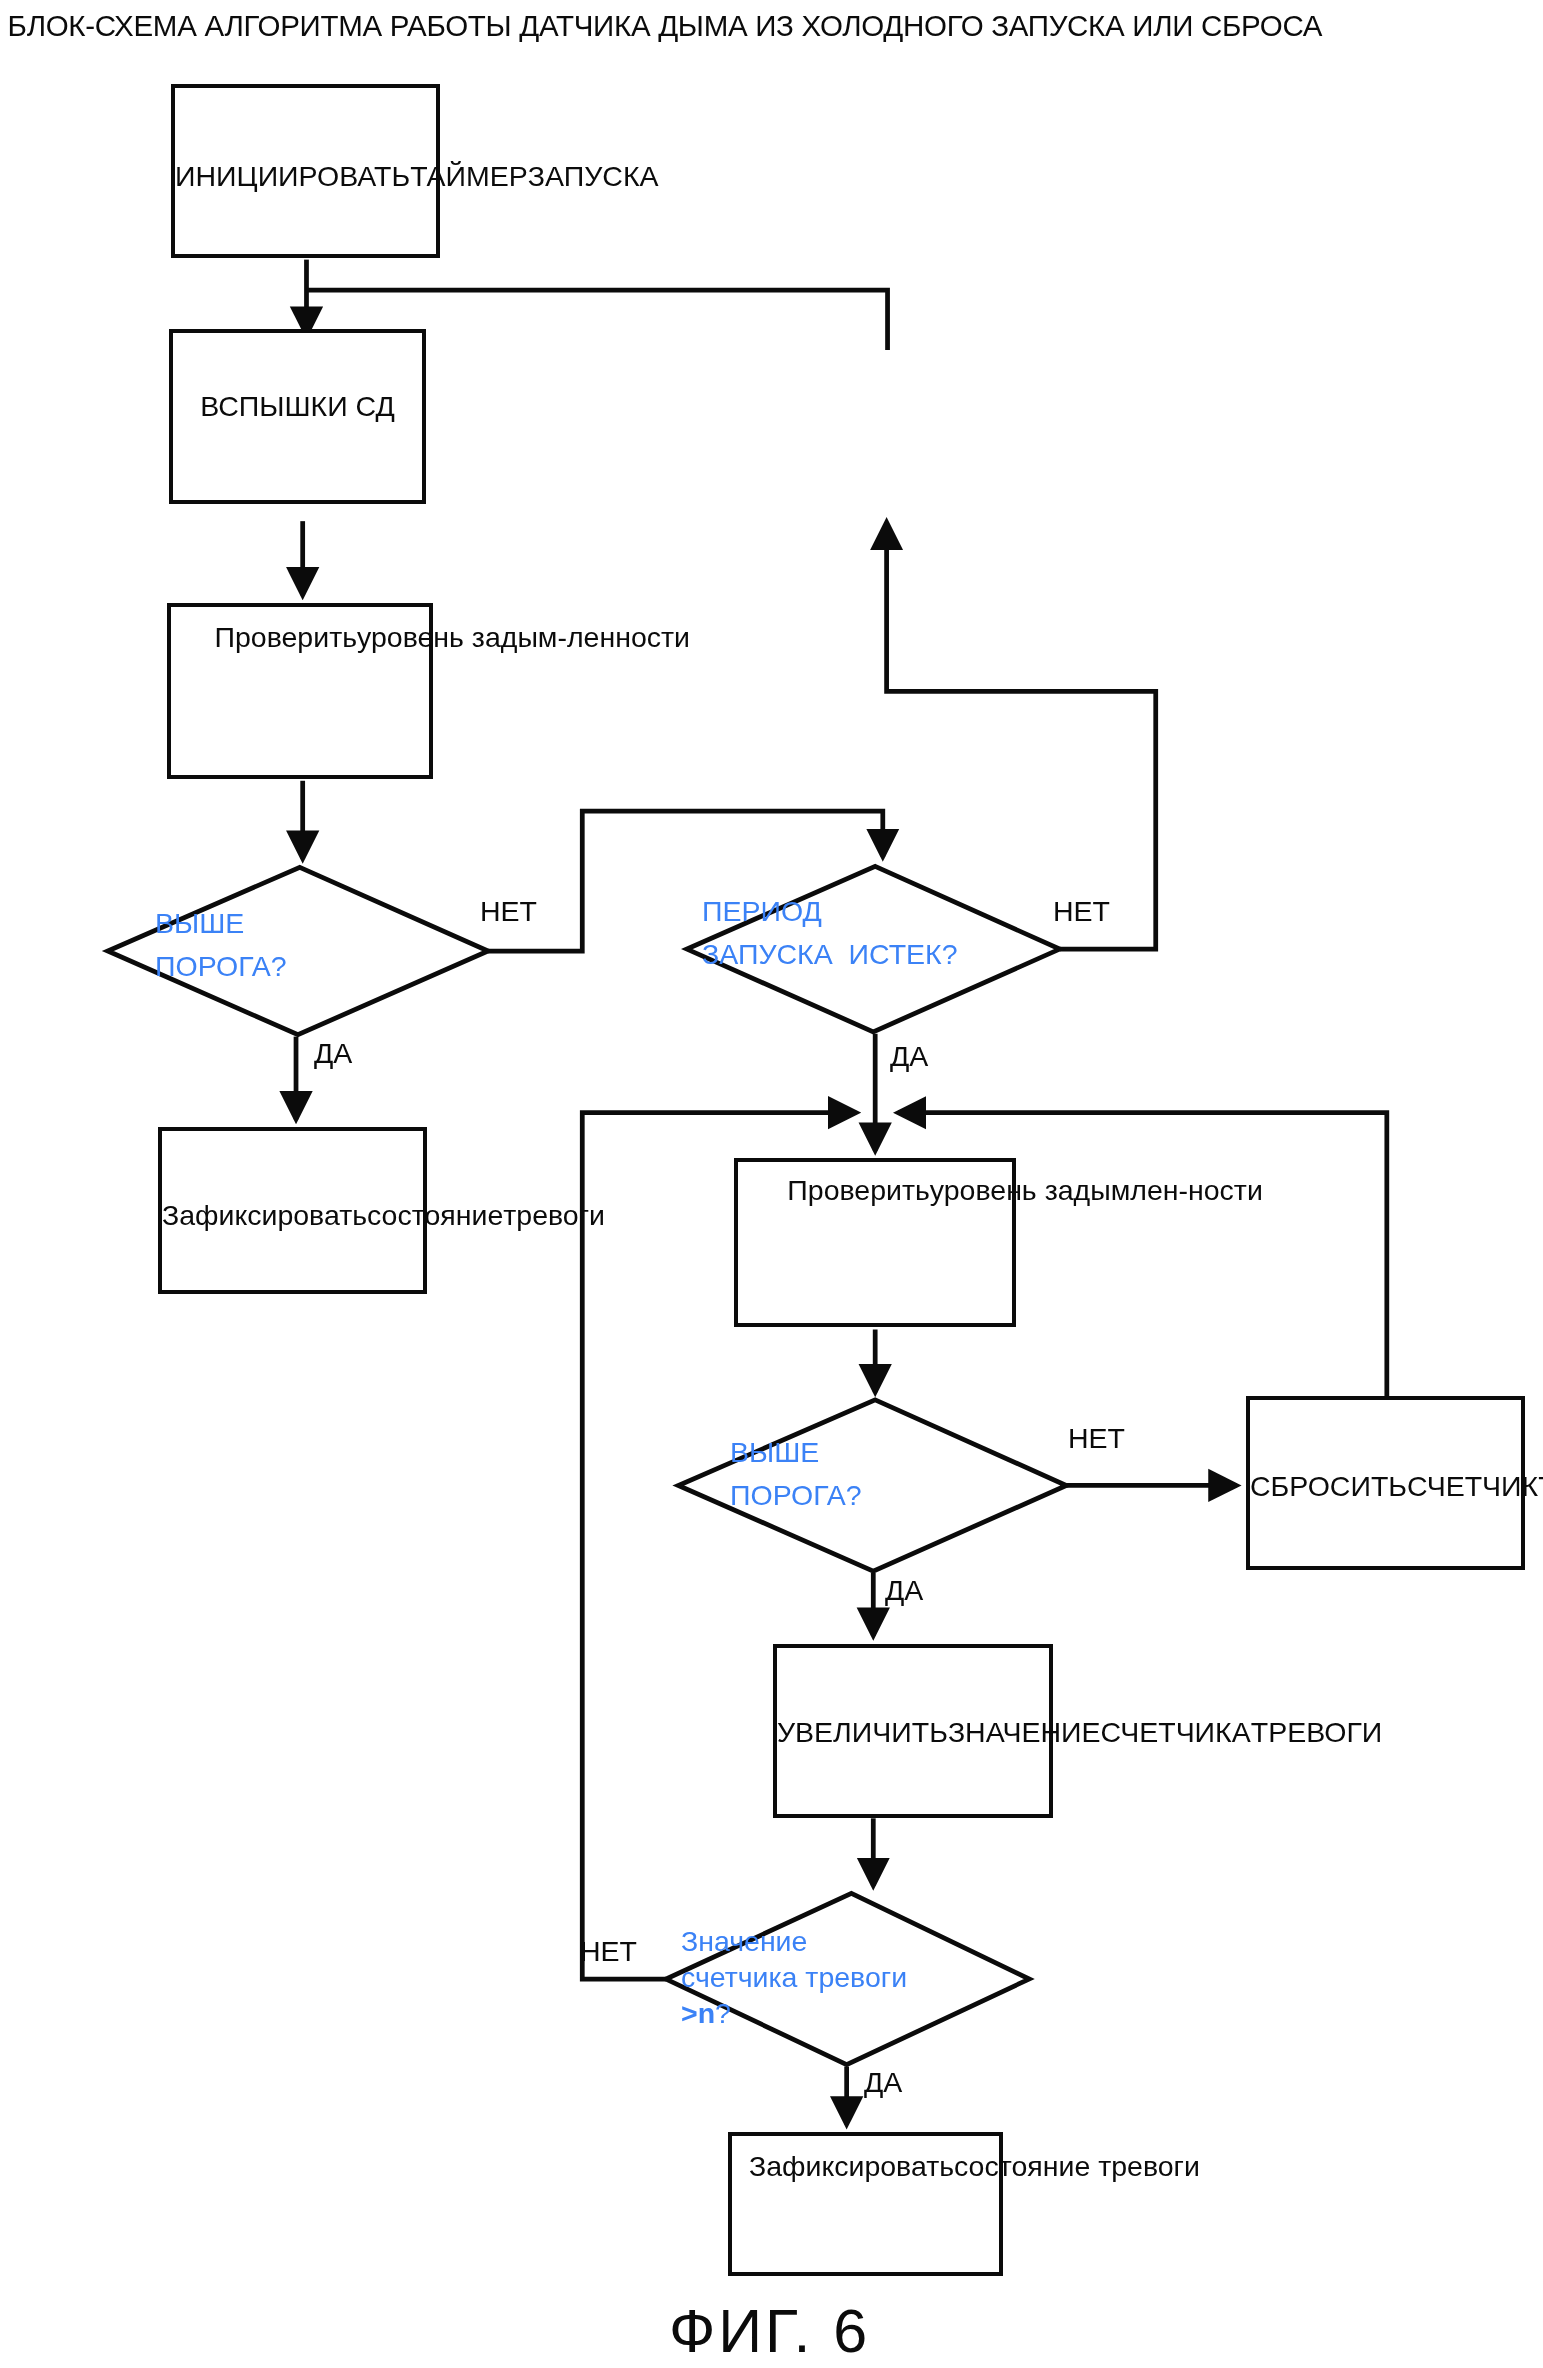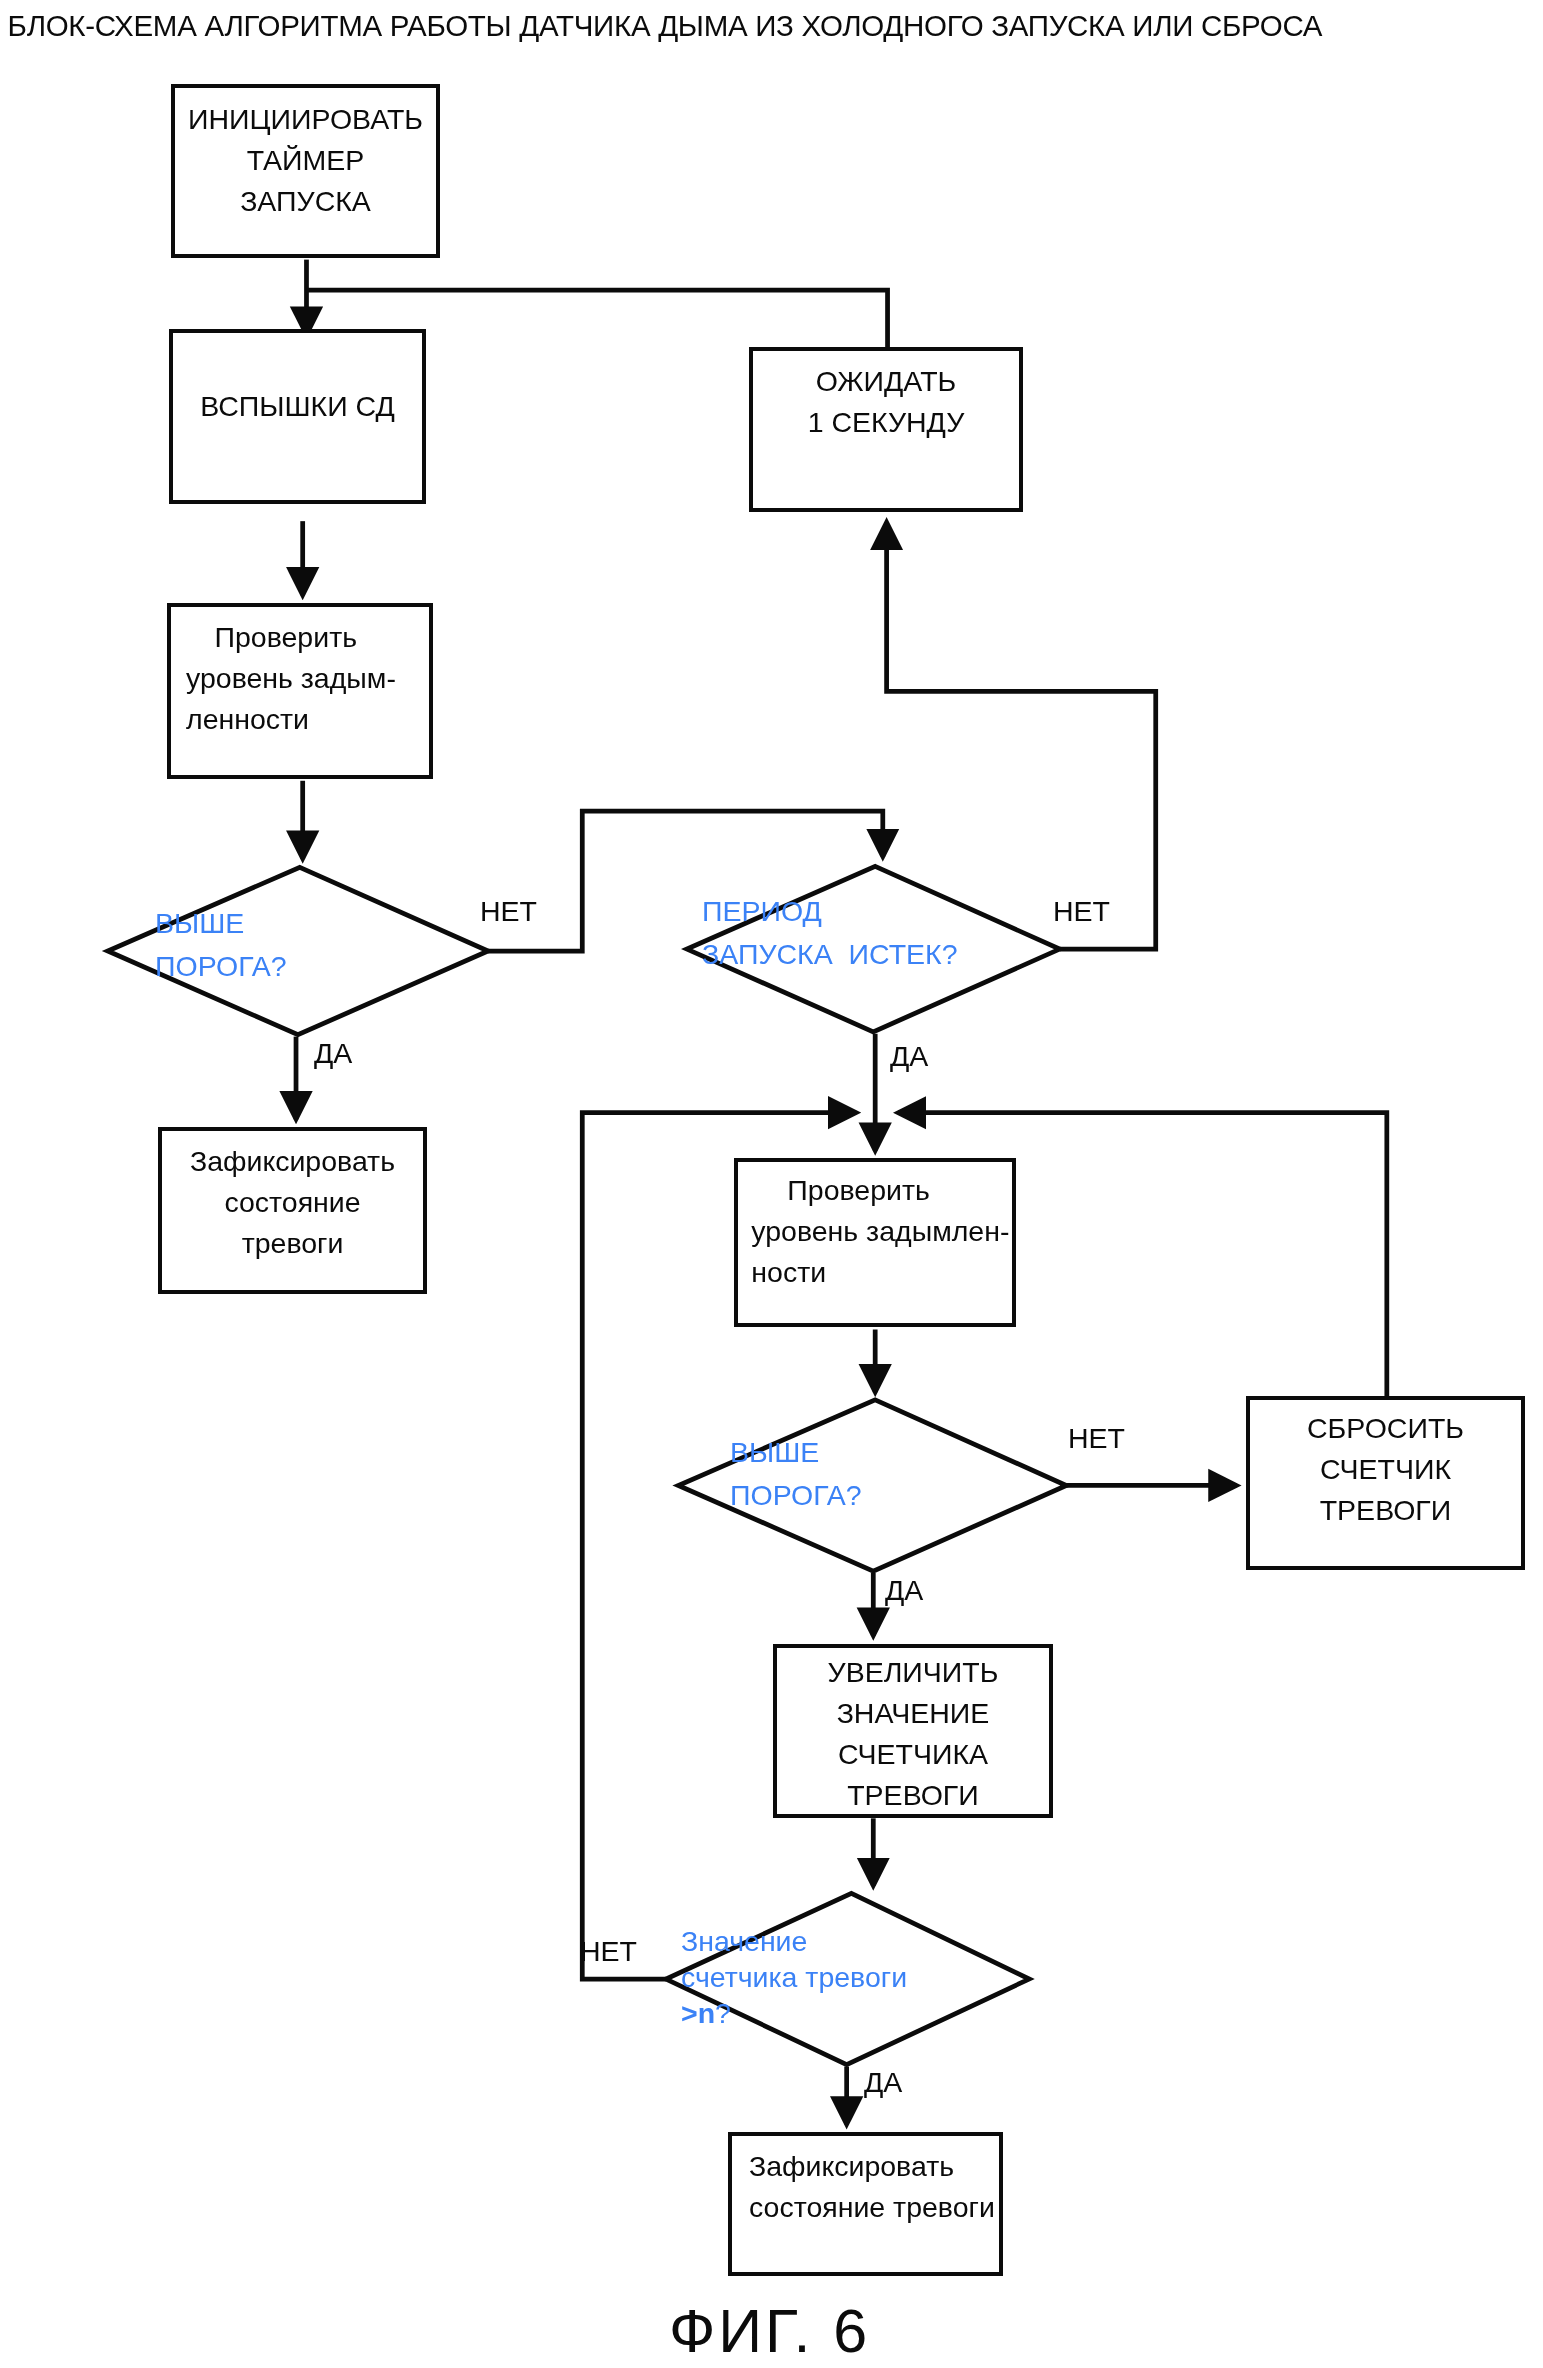--- a/index.html
+++ b/index.html
@@ -9,21 +9,21 @@
   }
   .title {
     position:absolute; left:7.6px; top:8.6px; font-size:29.5px; letter-spacing:-0.3px;
     white-space:nowrap; color:#0b0b0b;
   }
   svg.wires { position:absolute; left:0; top:0; }
 
   
   .pbox {
     position:absolute; box-sizing:border-box; border:4.8px solid #0b0b0b; background:#fff;
-    font-size:28.5px; line-height:41px; display:flex; flex-direction:column;
+    font-size:28.5px; line-height:41px; display:flex; flex-direction:row;
   }
   .pbox .ln { white-space:pre; }
   .c   { align-items:center; justify-content:center; text-align:center; }
   .ct  { align-items:center; text-align:center; }
   .lf  { align-items:flex-start; text-align:right; }
   .b1 { left:171px;  top:84px;   width:269px; height:174px; padding-top:11.4px; }
   .b2 { left:169px;  top:329px;  width:257px; height:175px; padding-bottom:21px; }
   .b3 { left:749px;  top:347px;  width:274px; height:165px; padding-top:9.5px; }
   .b4 { left:167px;  top:603px;  width:266px; height:176px; padding:9.5px 7.6px 0 15px; }
   .b4 .ln:first-child { padding-left:28.5px; }
@@ -114,24 +114,20 @@
   <div class="pbox ct b1">
     <div class="ln">ИНИЦИИРОВАТЬ</div>
     <div class="ln">ТАЙМЕР</div>
     <div class="ln">ЗАПУСКА</div>
   </div>
 
   <div class="pbox c b2">
     <div class="ln">ВСПЫШКИ СД</div>
   </div>
 
-  <div class="pbox ct b3">
-    <div class="ln">ОЖИДАТЬ</div>
-    <div class="ln">1 СЕКУНДУ</div>
-  </div>
 
   <div class="pbox lf b4">
     <div class="ln">Проверить</div>
     <div class="ln">уровень задым-</div>
     <div class="ln">ленности</div>
   </div>
 
   <div class="pbox ct b5">
     <div class="ln">Зафиксировать</div>
     <div class="ln">состояние</div>

